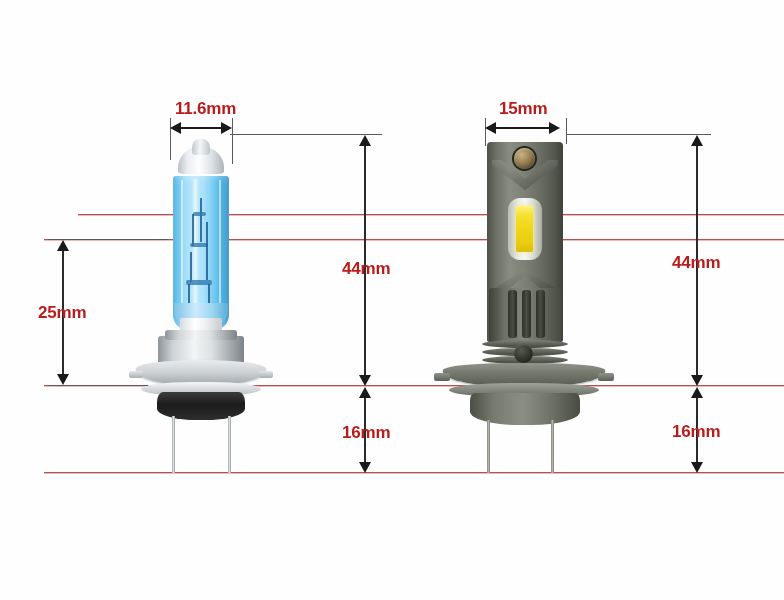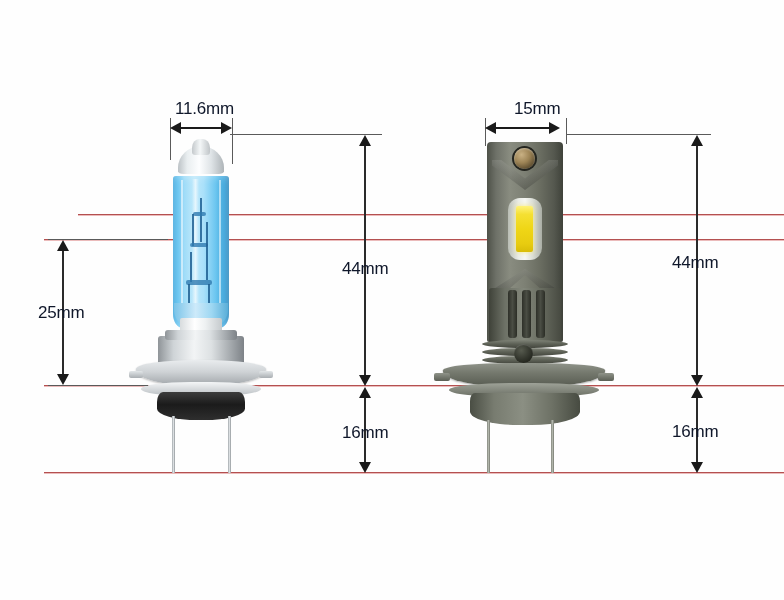--- a/index.html
+++ b/index.html
@@ -55,22 +55,22 @@
     width: 0; height: 0;
   }
   .arr-up    { border-left: 6px solid transparent; border-right: 6px solid transparent; border-bottom: 11px solid #1a1a1a; }
   .arr-down  { border-left: 6px solid transparent; border-right: 6px solid transparent; border-top: 11px solid #1a1a1a; }
   .arr-left  { border-top: 6px solid transparent; border-bottom: 6px solid transparent; border-right: 11px solid #1a1a1a; }
   .arr-right { border-top: 6px solid transparent; border-bottom: 6px solid transparent; border-left: 11px solid #1a1a1a; }
 
   .dim-label {
     position: absolute;
     font-size: 17px;
-    font-weight: normal;
-    color: #0f172a;
+    font-weight: bold;
+    color: #b91c1c;
     white-space: nowrap;
     letter-spacing: -0.2px;
   }
 
   
   .halogen { position: absolute; }
   .hal-nub {
     position: absolute;
     background: linear-gradient(90deg,#c4c9cc,#f4f7f8 45%,#c0c5c8);
     border-radius: 40% 40% 18% 18% / 55% 55% 20% 20%;
@@ -324,21 +324,21 @@
   <div class="dim-h" style="left:174px; top:127px; width:54px;"></div>
   <div class="arrow arr-left" style="left:170px; top:122px;"></div>
   <div class="arrow arr-right" style="left:221px; top:122px;"></div>
   <div class="dim-label" style="left:175px; top:99px;">11.6mm</div>
 
   <div class="ext-line ext-v" style="left:485px; top:118px; height:28px;"></div>
   <div class="ext-line ext-v" style="left:566px; top:118px; height:26px;"></div>
   <div class="dim-h" style="left:489px; top:127px; width:66px;"></div>
   <div class="arrow arr-left" style="left:485px; top:122px;"></div>
   <div class="arrow arr-right" style="left:549px; top:122px;"></div>
-  <div class="dim-label" style="left:514px; top:99px;">15mm</div>
+  <div class="dim-label" style="left:499px; top:99px;">15mm</div>
 
   <div class="ext-line ext-h" style="left:48px; top:239px; width:120px;"></div>
   <div class="ext-line ext-h" style="left:48px; top:385px; width:100px;"></div>
   <div class="dim-v" style="left:62px; top:246px; height:132px;"></div>
   <div class="arrow arr-up" style="left:57px; top:240px;"></div>
   <div class="arrow arr-down" style="left:57px; top:374px;"></div>
   <div class="dim-label" style="left:38px; top:303px;">25mm</div>
 
   <div class="ext-line ext-h" style="left:230px; top:134px; width:152px;"></div>
   <div class="dim-v" style="left:364px; top:141px; height:238px;"></div>

